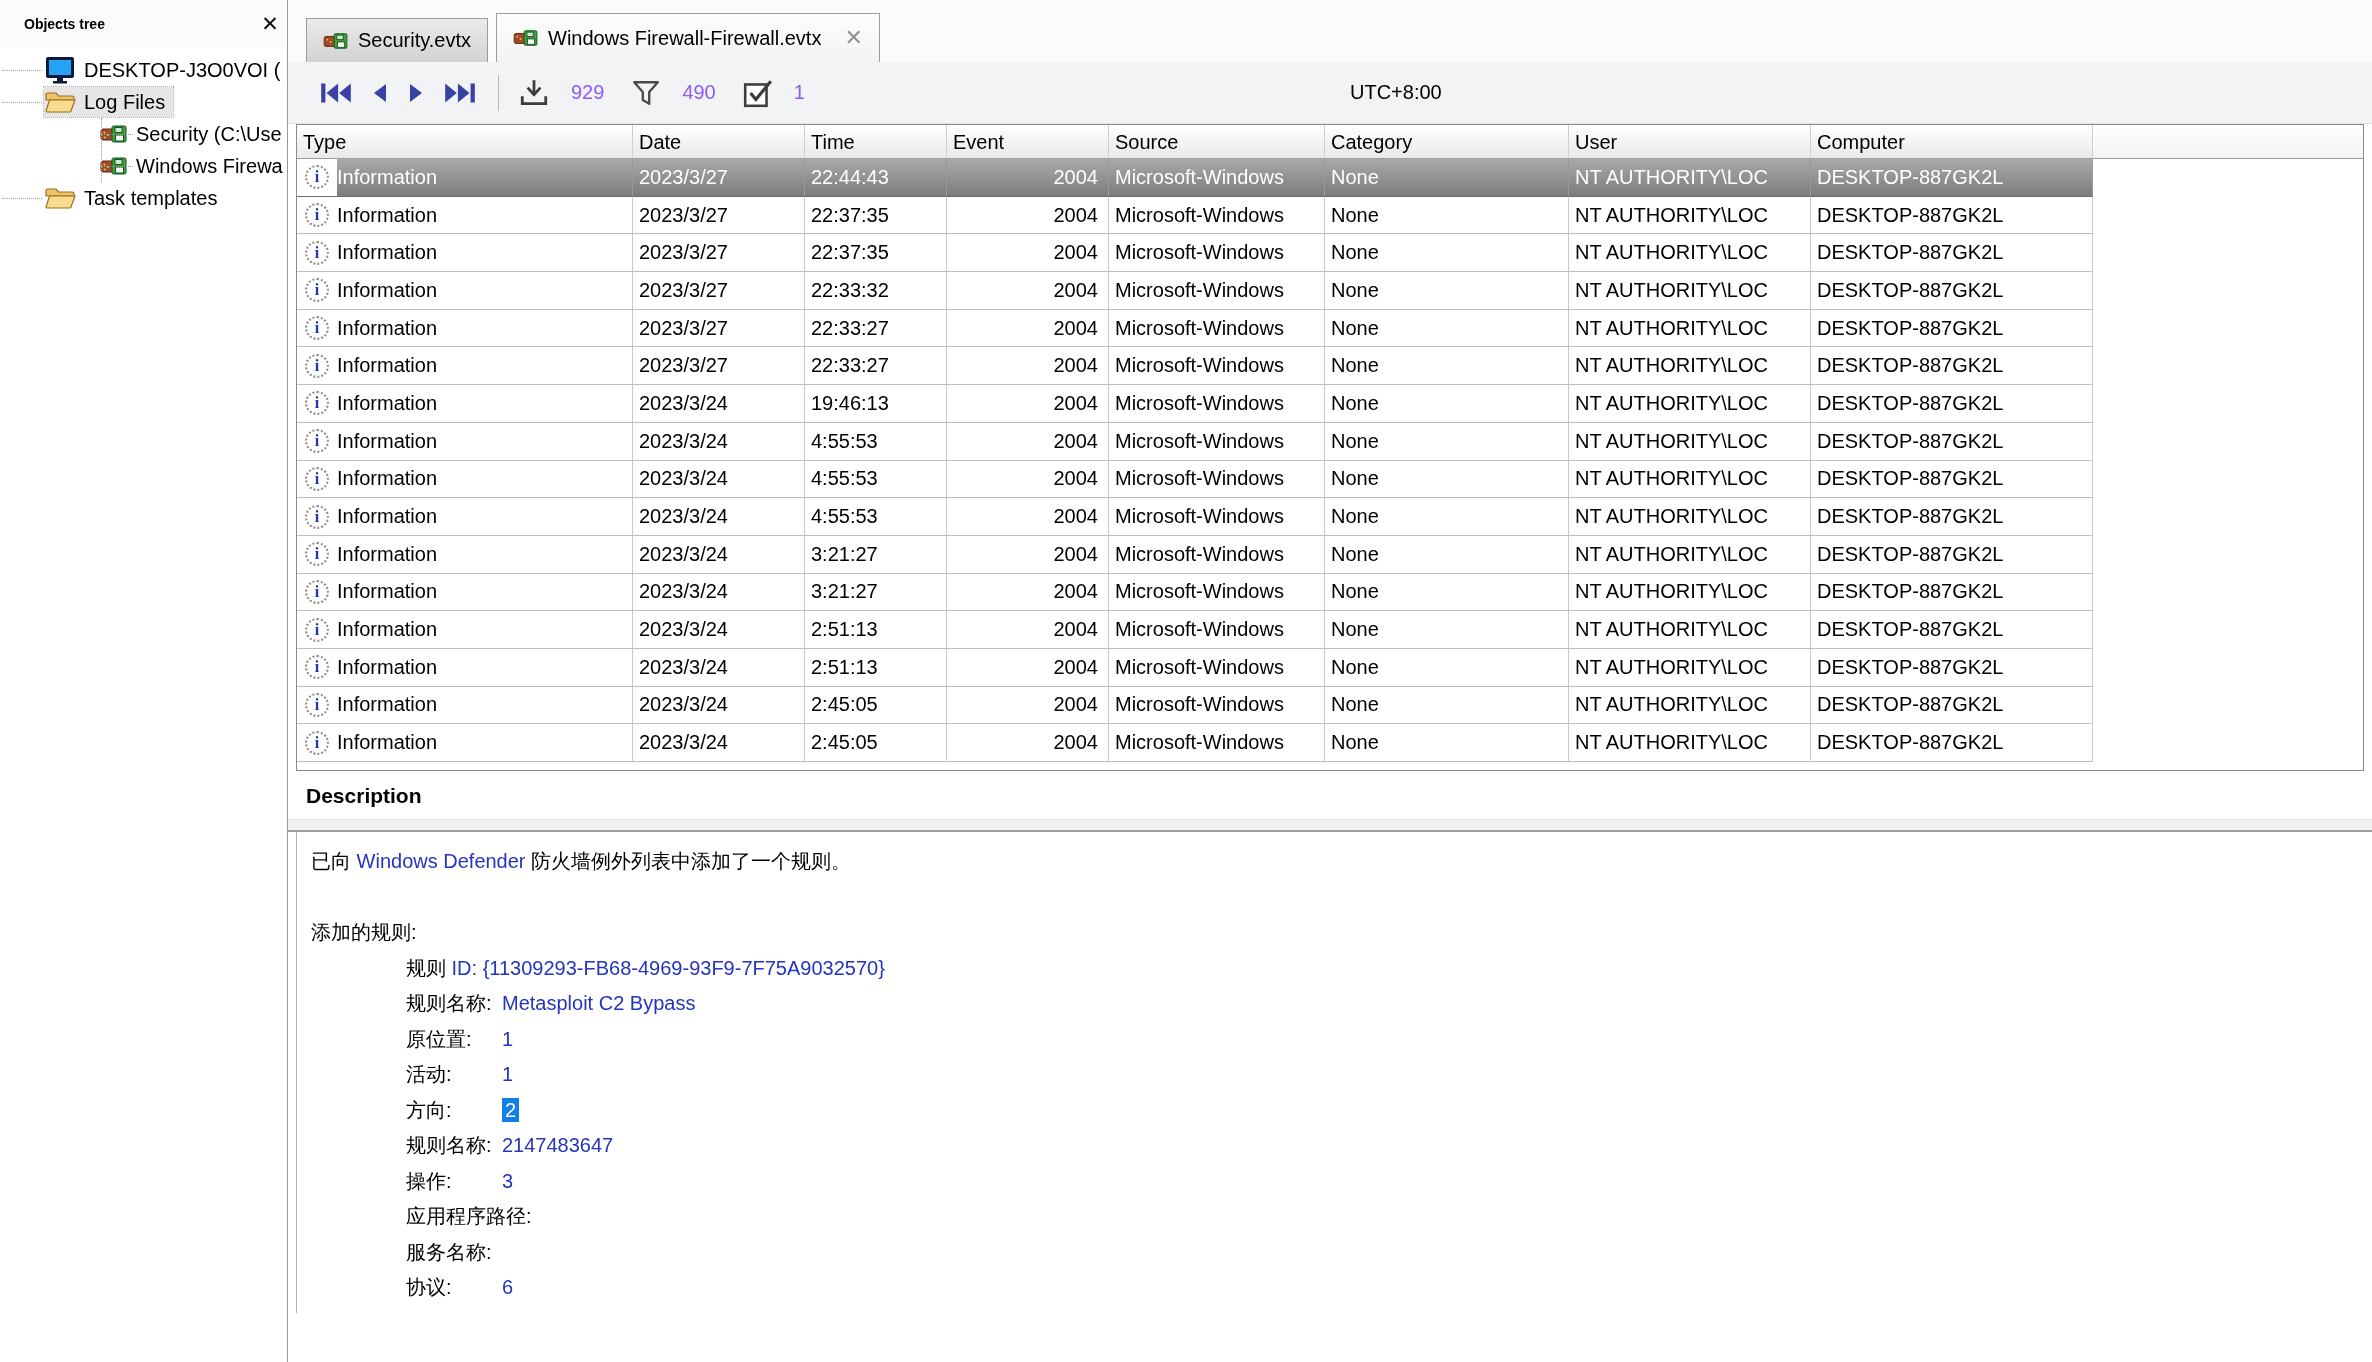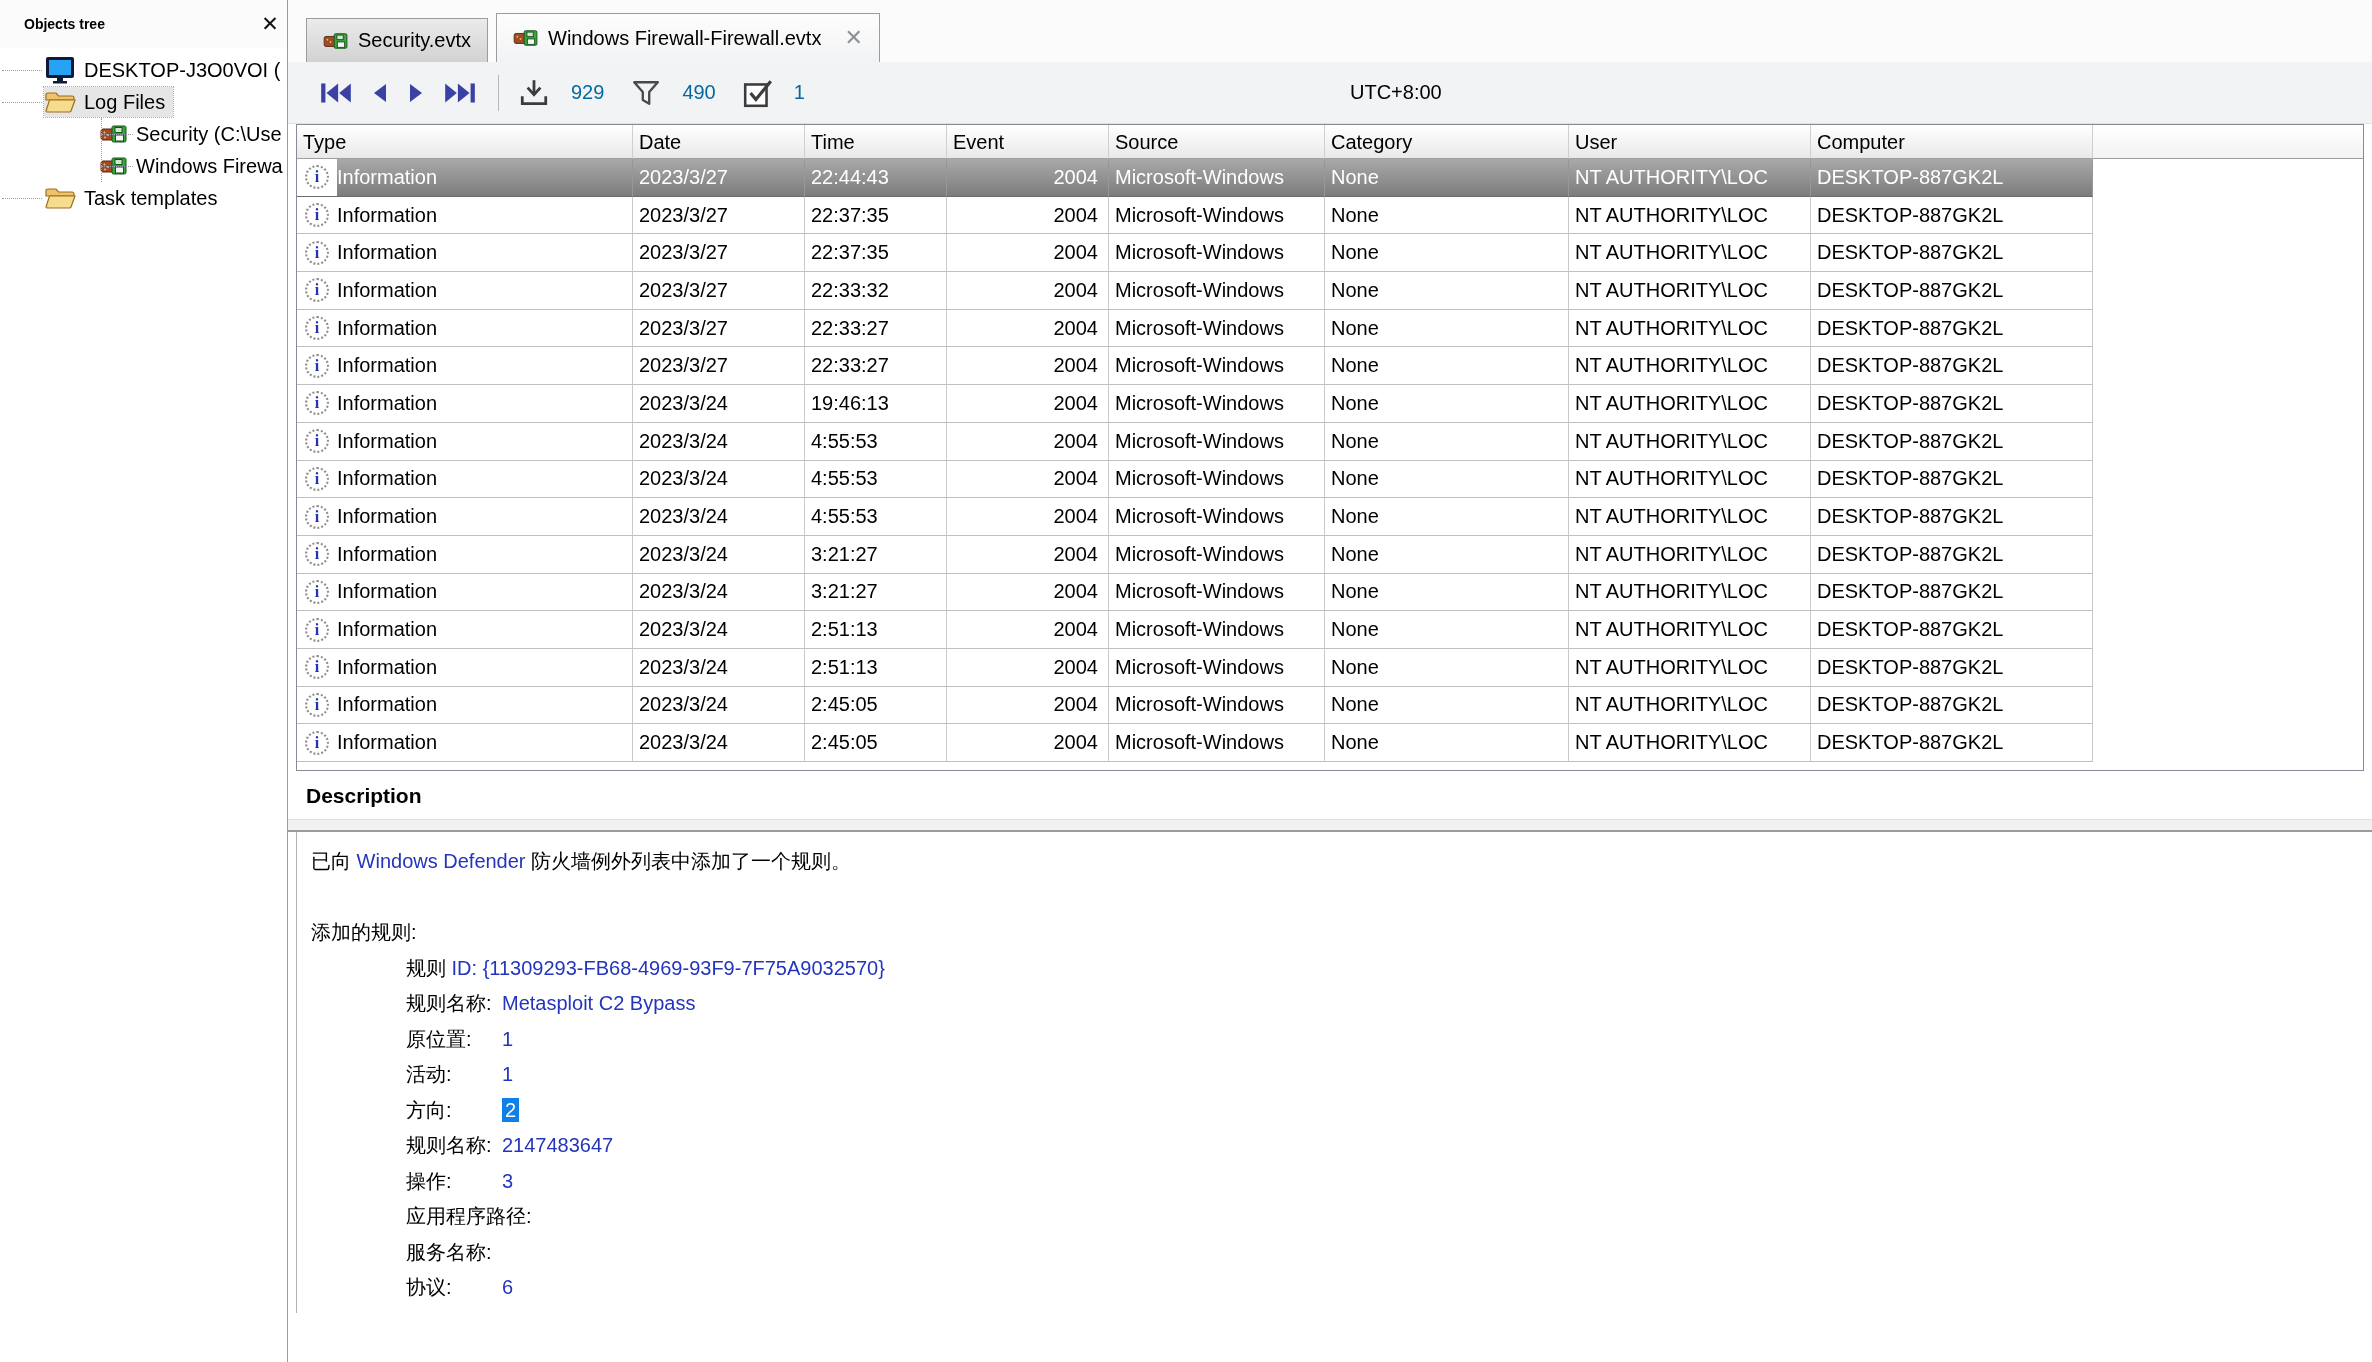--- a/index.html
+++ b/index.html
@@ -34,21 +34,21 @@
        border:1px solid #9c9c9c;border-bottom:none;cursor:default;}
   .tab.inactive{height:43px;background:linear-gradient(180deg,#ebebeb,#d2d2d2);margin-left:18px;}
   .tab.active{height:48px;background:linear-gradient(180deg,#fdfdfd,#f2f3f5);margin-left:8px;align-items:center;}
   .tab-close{color:#8e9297;font-size:22px;margin-left:14px;}
 
   
   .toolbar{height:61px;background:#f2f3f5;display:flex;align-items:center;padding-left:30px;position:relative;
            border-bottom:1px solid #e1e1e1;}
   .tbtn{display:inline-flex;align-items:center;justify-content:center;margin-right:12px;cursor:default;}
   .tsep{width:1px;height:36px;background:#b9b9b9;margin:0 18px 0 8px;}
-  .tcount{font-size:20px;color:#0369a1;margin:0 26px 0 8px;}
+  .tcount{font-size:20px;color:#8b5cf6;margin:0 26px 0 8px;}
   .tz{position:absolute;left:1062px;top:0;line-height:61px;font-size:20px;color:#000;}
 
   
   .listview{margin-left:8px;width:2068px;height:647px;background:#fff;border:1px solid #868b95;
             box-sizing:border-box;overflow:hidden;}
   .lv-grid{display:grid;grid-template-columns:336px 172px 142px 162px 216px 244px 242px 282px 1fr;}
   .hcell{height:34px;line-height:34px;font-size:20px;padding-left:6px;box-sizing:border-box;
          background:linear-gradient(180deg,#ffffff,#e9e9e9);
          border-right:1px solid #cfcfcf;border-bottom:1px solid #9f9f9f;
          white-space:nowrap;overflow:hidden;cursor:default;}

